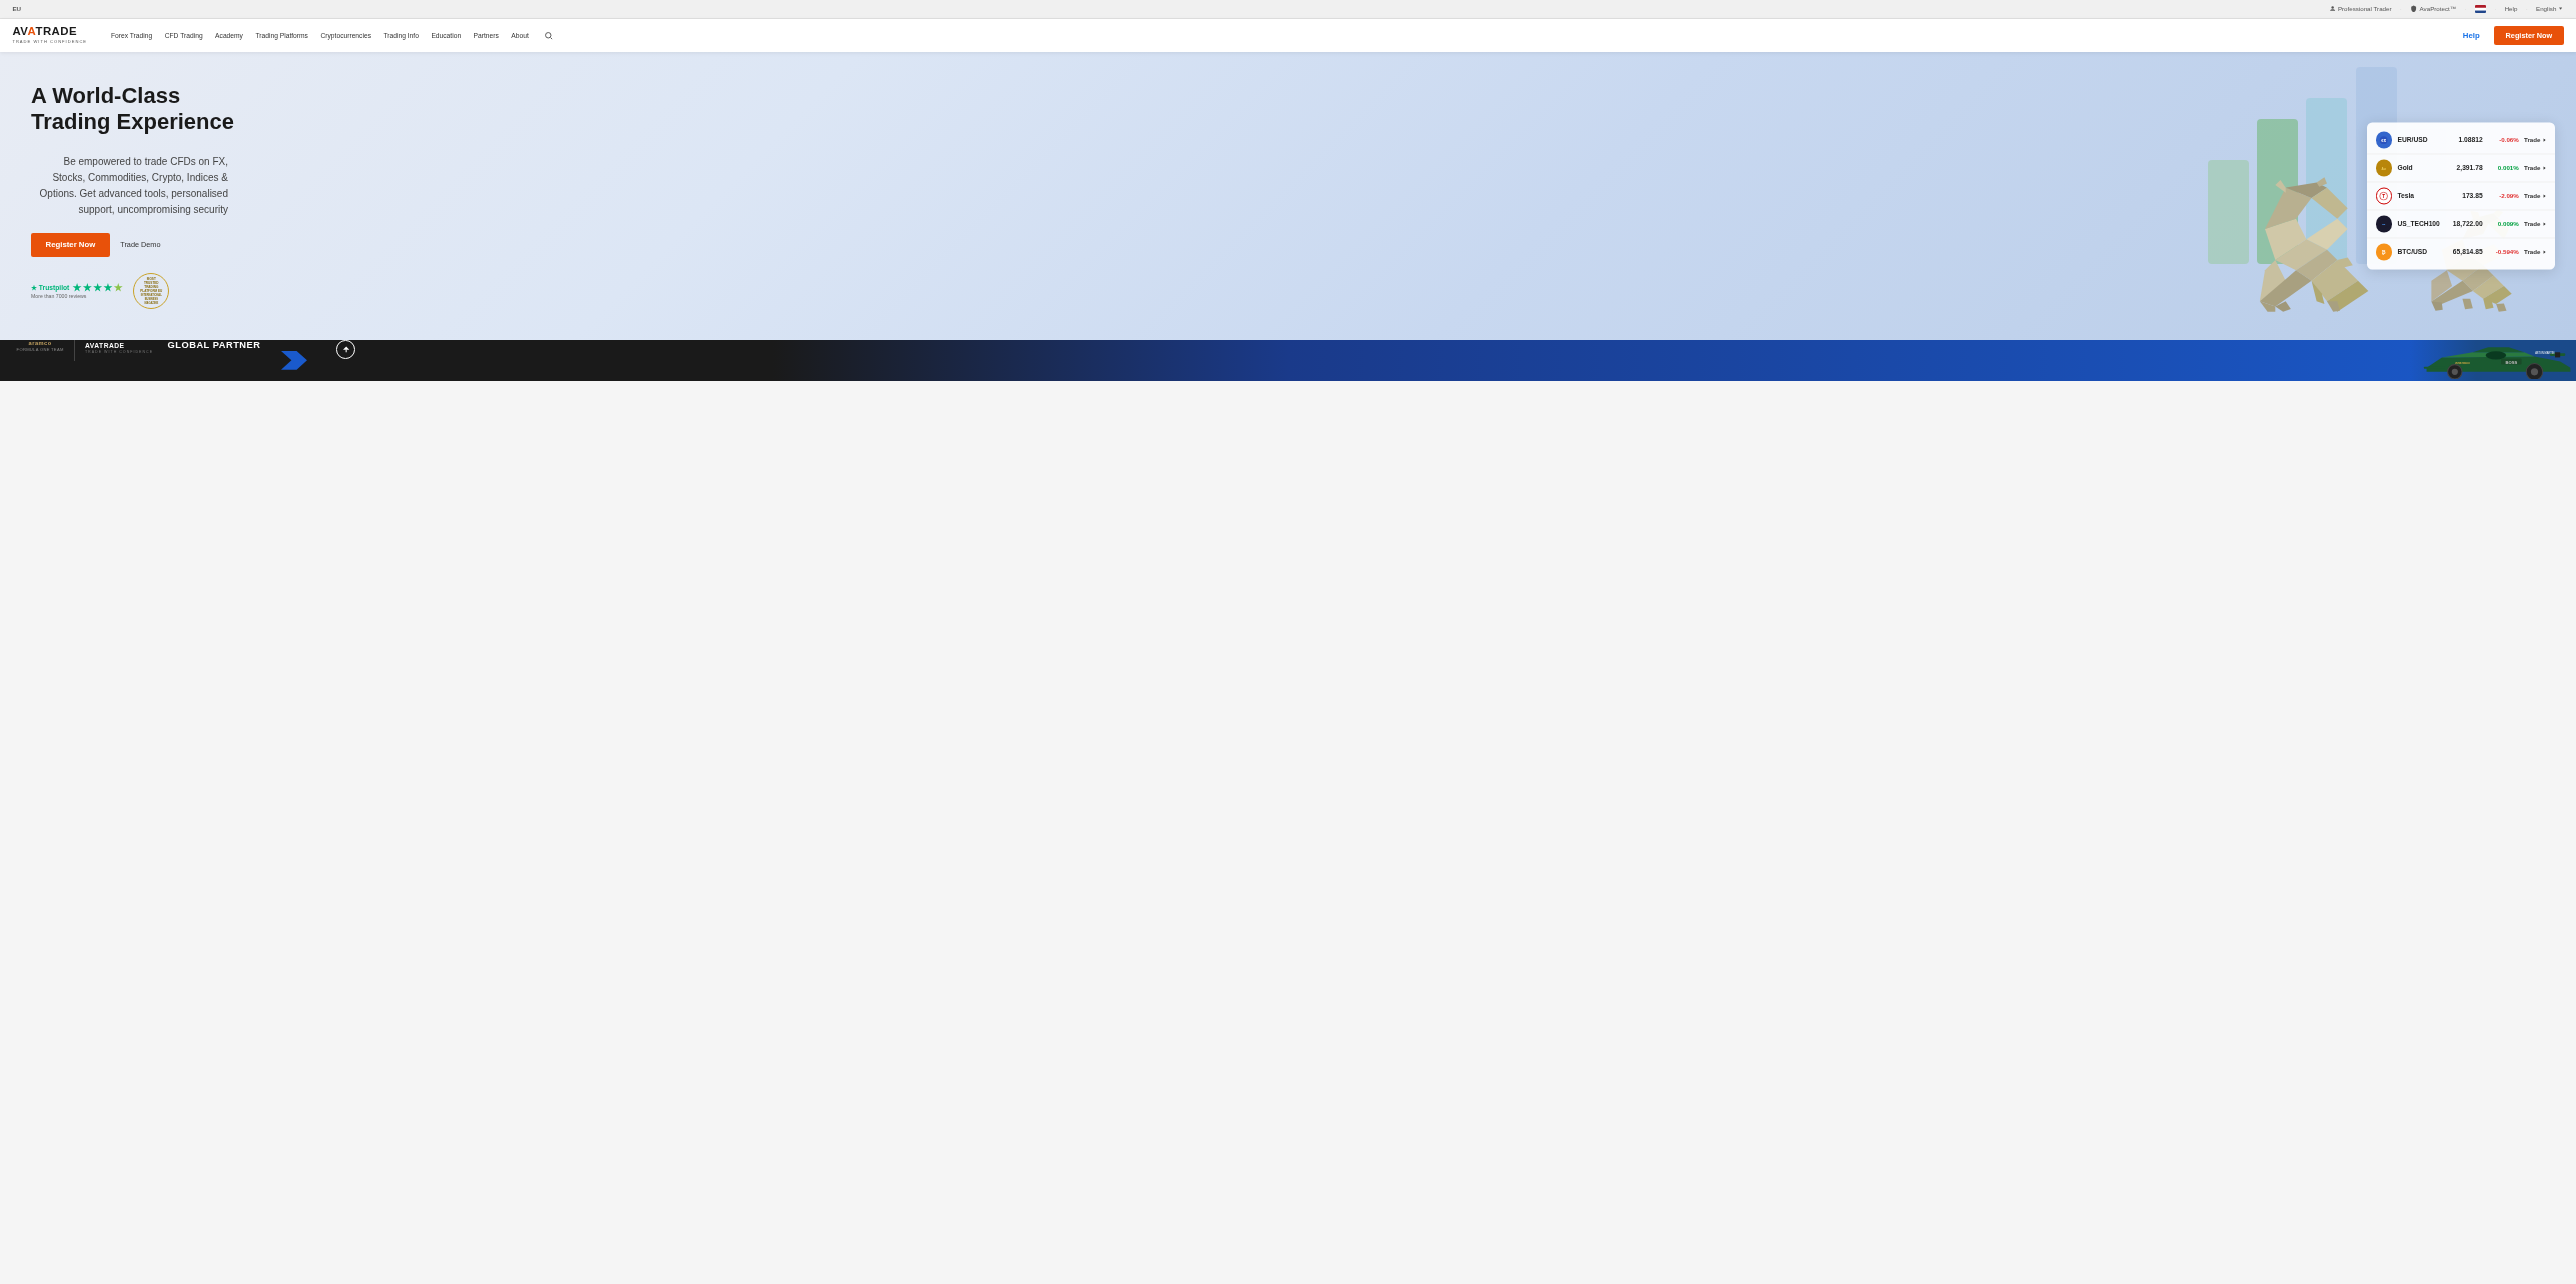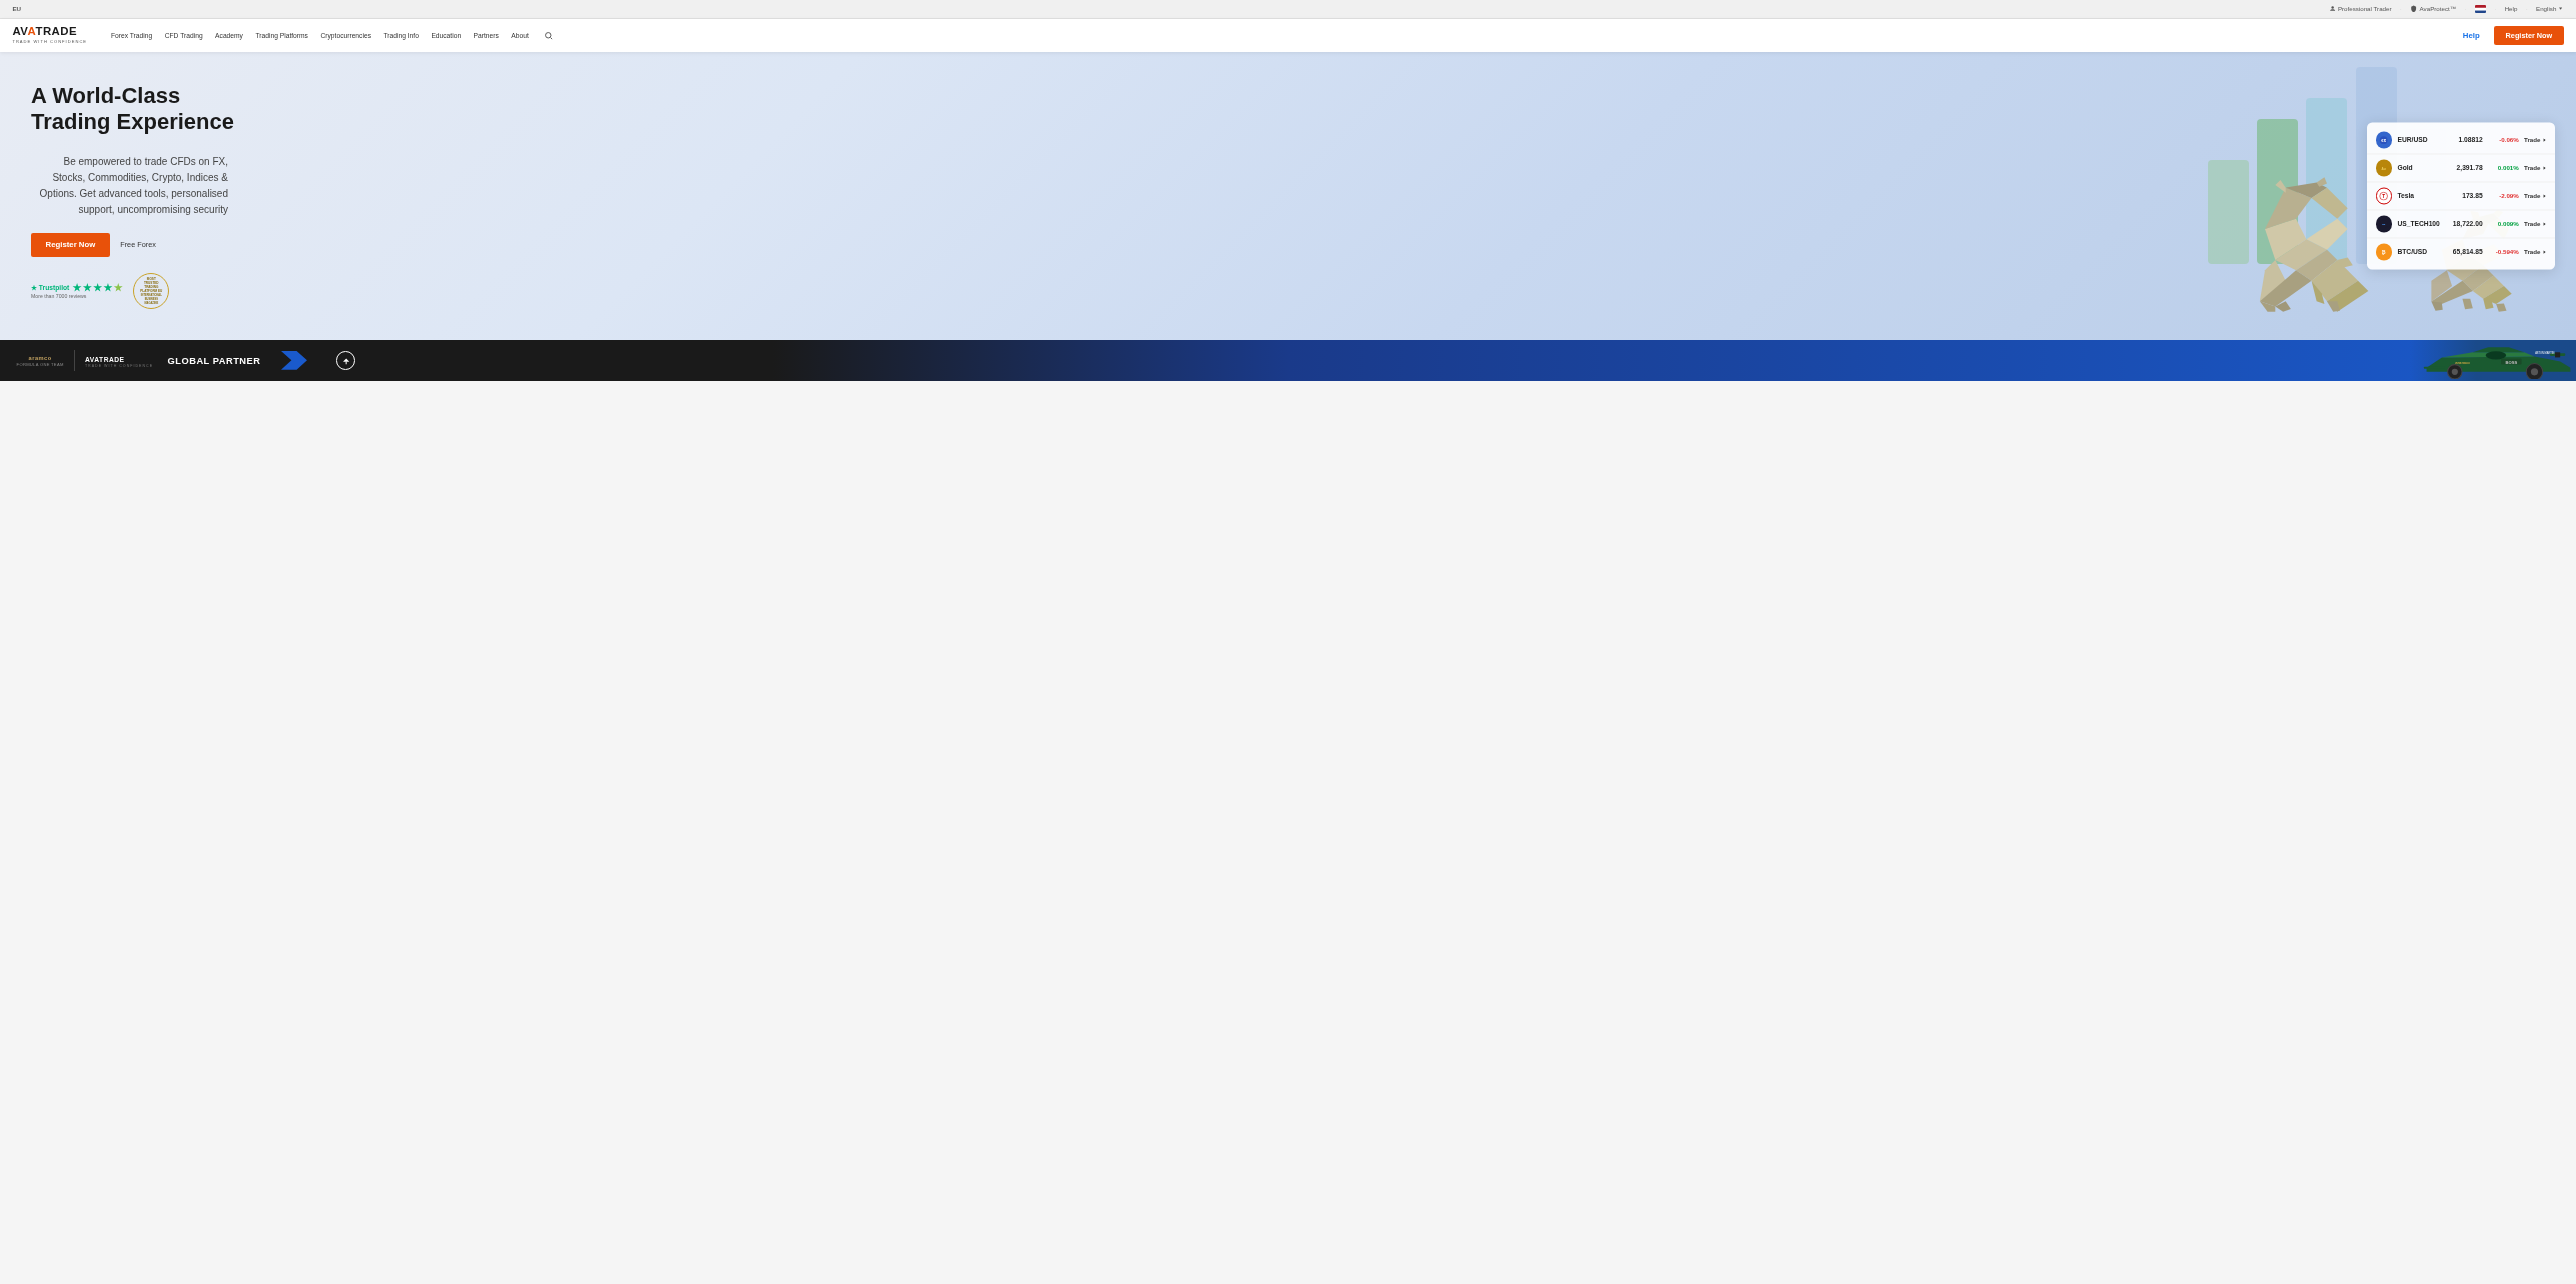--- a/index.html
+++ b/index.html
@@ -273,21 +273,20 @@
       display: flex;
       align-items: center;
       gap: 1px;
     }
 
     
     .partnership-banner {
       background: linear-gradient(90deg, #1a1a1a 0%, #1a1a1a 30%, #1a3a8a 50%, #1a5acc 100%);
       height: 41px;
       display: flex;
-      align-items: center;
       padding: 0 16.6px;
       gap: 10.4px;
       position: relative;
       overflow: hidden;
     }
     .aramco-logo {
       display: flex;
       flex-direction: column;
       align-items: center;
       gap: 1px;
@@ -488,21 +487,21 @@
     </svg>
   </div>
 
   <div class="hero-content">
     <h1 class="hero-title">
       A World-Class<br>Trading Experience
     </h1>
     <p class="hero-desc">Be empowered to trade CFDs on FX, Stocks, Commodities, Crypto, Indices &amp; Options. Get advanced tools, personalised support, uncompromising security</p>
     <div class="hero-actions">
       <button class="btn-hero-register">Register Now</button>
-      <button class="btn-free-demo">Free Forex</button>
+      <button class="btn-free-demo">Trade Demo</button>
     </div>
     <div class="trust-section">
       <div class="trustpilot">
         <div class="trustpilot-header">
           <span class="trustpilot-logo">★ Trustpilot</span>
           <div class="stars">
             <span class="star"></span>
             <span class="star"></span>
             <span class="star"></span>
             <span class="star"></span>

